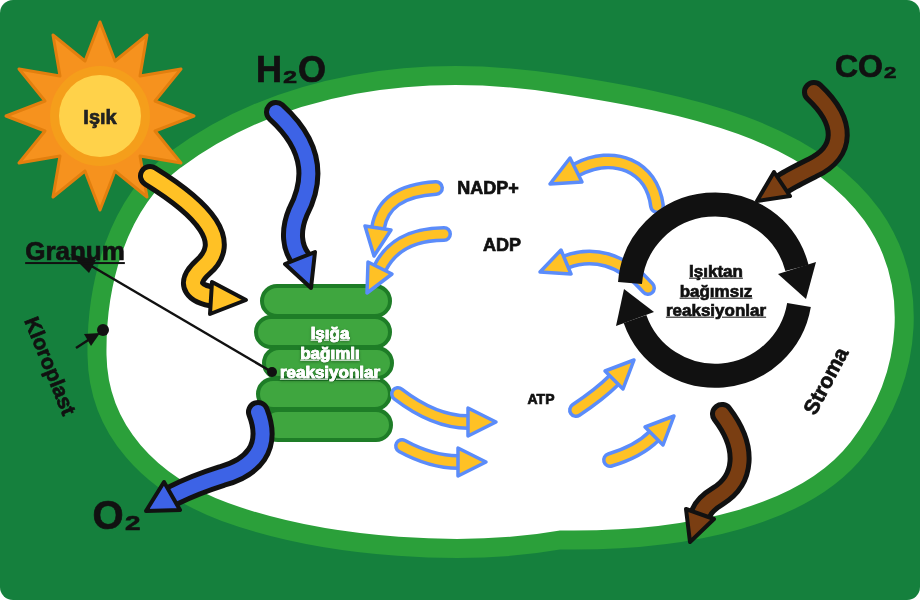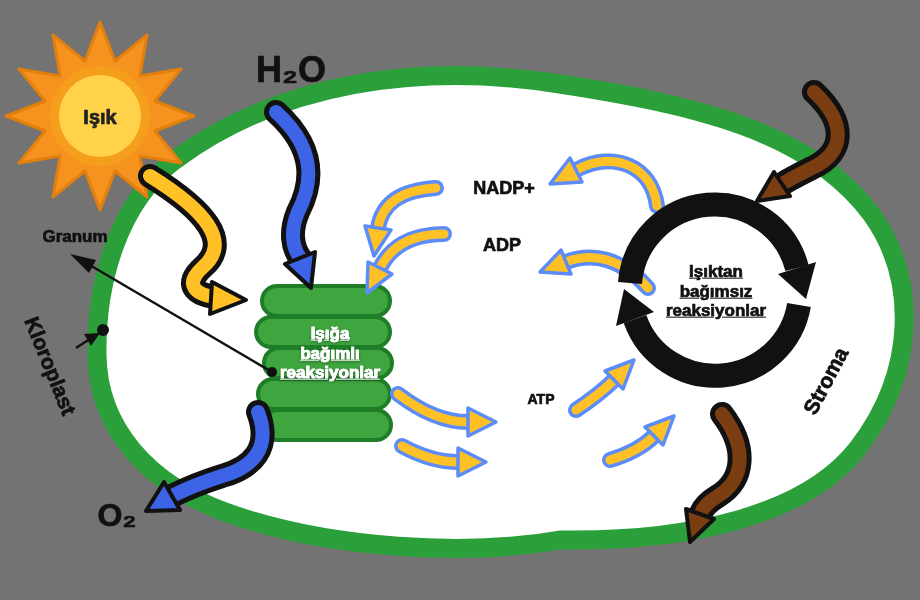--- a/index.html
+++ b/index.html
@@ -1,18 +1,19 @@
 <!DOCTYPE html>
 <html style="--membrane_green: #2ba03a; --grana_fill: #3fa63f; --grana_stroke: #1e7d27; --arrow_yellow: #ffc125; --arrow_outline_blue: #5b8cfa; --arrow_blue: #3d63e6; --arrow_brown: #7a3e12; --outline_black: #111111; --sun_ray: #f6921e; --sun_ring: #f59e1b; --sun_core: #ffd24a;"><head>
 <meta charset="utf-8">
 <style>
   html,body{margin:0;padding:0;background:#fff;}
   .canvas{
-    position:relative;width:920px;height:600px;background:#737373;overflow:hidden;
+    position:relative;width:920px;height:600px;background:#15803d;overflow:hidden;
     font-family:"Liberation Sans",sans-serif;
+    border-radius:13px;
   }
   .canvas svg{position:absolute;left:0;top:0;}
 
   
   .membrane{fill:#ffffff;stroke:var(--membrane_green);stroke-width:19;stroke-linejoin:round;}
   .ray{fill:var(--sun_ray);stroke:#e27f0e;stroke-width:3;stroke-linejoin:round;}
   .ring{fill:var(--sun_ring);}
   .core{fill:var(--sun_core);}
   .disc{fill:var(--grana_fill);stroke:var(--grana_stroke);stroke-width:4;}
   .so,.si{fill:none;stroke-linecap:round;stroke-linejoin:round;}
@@ -34,30 +35,30 @@
   
   .label{
     position:absolute;transform:translate(-50%,-50%);
     font-weight:bold;color:#111;white-space:nowrap;
     -webkit-text-stroke:0.7px currentColor;line-height:1.15;
   }
   .label span{display:block;text-align:center;text-decoration:underline;}
   .l-water{left:291px;top:70px;font-size:36px;}
   .l-co2{left:866px;top:66px;font-size:32px;}
   .l-light{left:100px;top:117px;font-size:20px;color:#222;}
-  .l-granum{left:75px;top:237px;font-size:17px;}
+  .l-granum{left:75px;top:252px;font-size:26px;text-decoration:underline;}
   .l-kloroplast{left:50px;top:366px;font-size:21px;transform:translate(-50%,-50%) rotate(68deg);}
-  .l-nadp{left:504px;top:188px;font-size:18px;}
+  .l-nadp{left:488px;top:188px;font-size:18px;}
   .l-adp{left:502px;top:245px;font-size:18px;}
   .l-atp{left:541px;top:399px;font-size:14px;}
   .l-nadph{left:547px;top:462px;font-size:18px;}
   .l-lightdep{left:330px;top:353px;font-size:17px;color:#fff;text-shadow:0 1px 3px rgba(0,0,0,.55);}
   .l-lightindep{left:716px;top:291px;font-size:17px;text-align:center;}
   .l-stroma{left:826px;top:381px;font-size:21px;transform:translate(-50%,-50%) rotate(-62deg);}
-  .l-o2{left:117px;top:515px;font-size:32px;}
+  .l-o2{left:117px;top:515px;font-size:40px;}
   .l-sugar{left:667px;top:564px;font-size:33px;}
 </style>
 </head>
 <body>
 
 <div class="canvas">
 
   <svg width="920" height="600" viewBox="0 0 920 600">
 
     <g>
@@ -164,20 +165,21 @@
 
     <g>
       <path class="cycle-arc" d="M 630 283 A 85 85 0 0 1 797 268"></path>
       <polygon class="cycle-head" points="806,299 778,274 816,262"></polygon>
       <path class="cycle-arc" d="M 799 305 A 85 85 0 0 1 635 319"></path>
       <polygon class="cycle-head" points="624,289 654,312 616,326"></polygon>
     </g>
   </svg>
 
   <div class="label l-water">H₂O</div>
+  <div class="label l-co2">CO₂</div>
   <div class="label l-light">Işık</div>
   <div class="label l-granum">Granum</div>
   <div class="label l-kloroplast">Kloroplast</div>
   <div class="label l-nadp">NADP+</div>
   <div class="label l-adp">ADP</div>
   <div class="label l-atp">ATP</div>
 
   <div class="label l-lightdep">
     <span>Işığa</span>
     <span>bağımlı</span>

